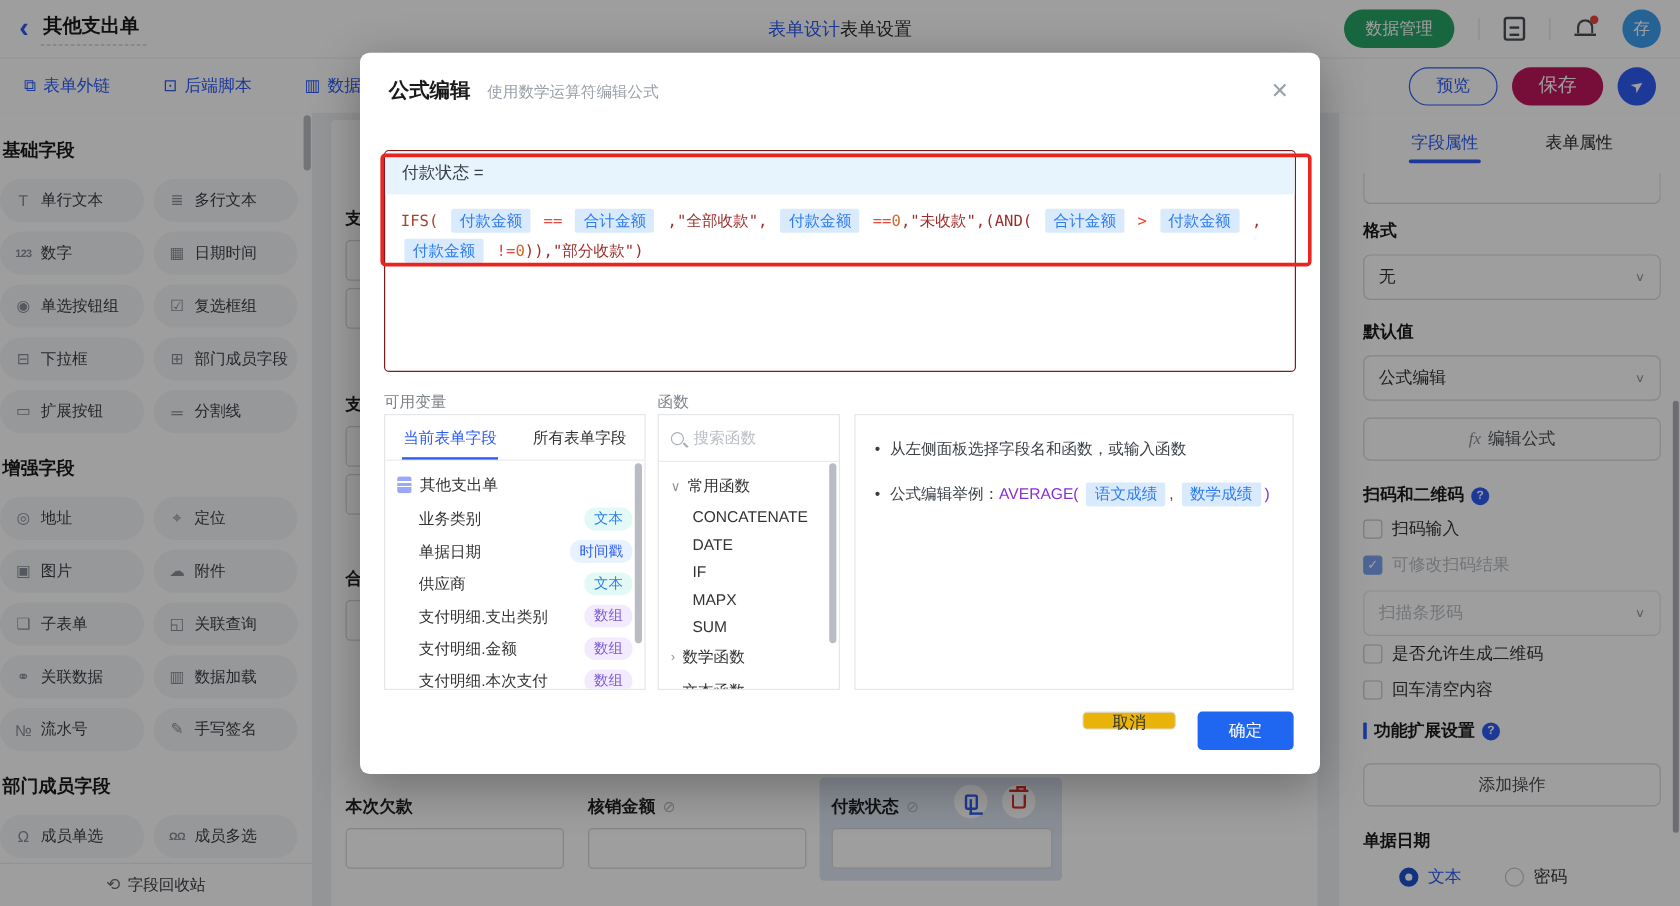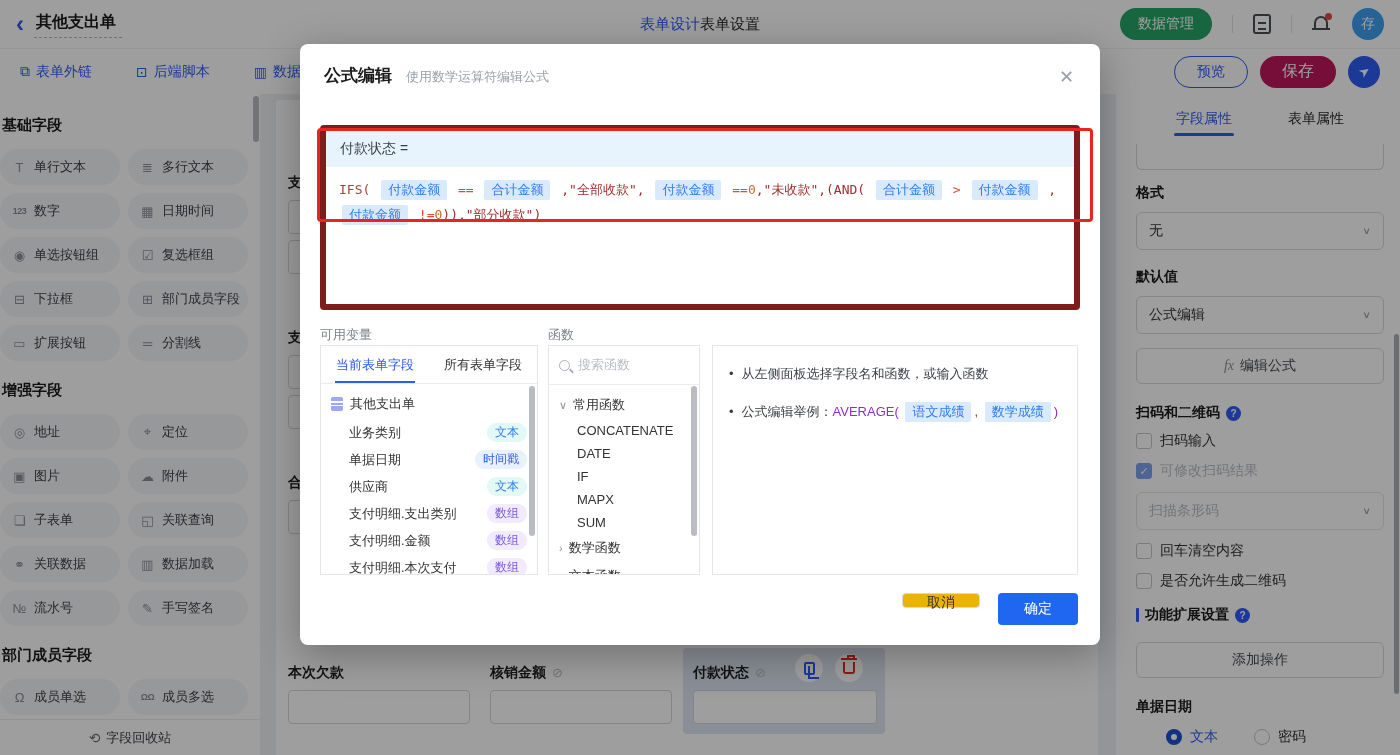--- a/index.html
+++ b/index.html
@@ -93,21 +93,21 @@
   .trash-glyph::before { content:""; position:absolute; left:-4px; top:-4px; width:16px; height:2px; background:#d93026;}
   .trash-glyph::after { content:""; position:absolute; left:2px; top:-7px; width:4px; height:3px; border:2px solid #d93026; border-bottom:none;}
 
   
   .overlay { position:absolute; inset:0; background:rgba(0,0,0,0.38); z-index:5; }
   .modal { position:absolute; left:300px; top:44px; width:800px; height:601px; background:#fff; border-radius:8px; box-shadow:0 10px 40px rgba(0,0,0,.3); z-index:10; }
   .m-head { padding:20px 24px 0; display:flex; align-items:baseline; gap:14px;}
   .m-title { font-size:17px; font-weight:bold; color:#1a1a1a;}
   .m-sub { font-size:13px; color:#9aa0a8; }
   .m-close { position:absolute; right:22px; top:18px; font-size:18px; color:#9aa0a8; cursor:pointer; padding:4px;}
-  .editor { position:absolute; left:20px; right:20px; top:81px; height:185px; border:6px solid #7f1d1d; border-radius:4px; overflow:hidden;}
+  .editor { position:absolute; left:20px; right:20px; top:81px; height:185px; border:1px solid #7f1d1d; border-radius:4px; overflow:hidden;}
   .ed-band { background:#e8f4fd; padding:9px 14px; font-size:14px; color:#3a3f46; }
   .ed-body { padding:10px 13px; font-family:"DejaVu Sans Mono","Liberation Mono",monospace; font-size:13px; line-height:25px; color:#a13a2b; }
   .red-box { position:absolute; left:17px; top:84px; width:776px; height:94px; border:3px solid #e8251f; border-radius:4px; pointer-events:none; z-index:3;}
   .chip { display:inline-block; background:#d9eafc; color:#2f7cf0; border-radius:2px; padding:0 7px; margin:0 3px; font-family:"Liberation Sans",sans-serif; font-size:13px; line-height:20px;}
   .tk-fn { color:#a8432f; } .tk-str { color:#9c2f2b; } .tk-op { color:#e5483c; } .tk-num { color:#cf6a26; }
   .panel-label { position:absolute; top:282px; font-size:13px; color:#7d828a; }
   .panel { position:absolute; top:301px; height:230px; border:1px solid #e4e6ea; background:#fff; overflow:hidden;}
   .p-vars { left:20px; width:218px; }
   .p-funcs { left:248px; width:152px; }
   .p-help { left:412px; width:366px; }
@@ -371,27 +371,27 @@
         <span>扫码输入</span>
       </div>
     <div class="chk-row disabled">
         <span class="chk checked">✓</span>
         <span>可修改扫码结果</span>
       </div>
     <div class="sr-select disabled">
         <span>扫描条形码</span>
         <span class="chev">∨</span>
       </div>
+    <div class="chk-row">
+        <span class="chk"></span>
+        <span>是否允许生成二维码</span>
+      </div>
     <div class="chk-row" style="margin-top:12px">
         <span class="chk"></span>
         <span>回车清空内容</span>
-      </div>
-    <div class="chk-row">
-        <span class="chk"></span>
-        <span>是否允许生成二维码</span>
       </div>
 
     <div class="sec-head with-bar">
       <span>功能扩展设置</span>
       <span class="help-dot">?</span>
     </div>
     <button class="sr-btn"><span>添加操作</span></button>
 
     <div class="sr-label" style="margin-top:16px">单据日期</div>
     <div class="radio-row">

